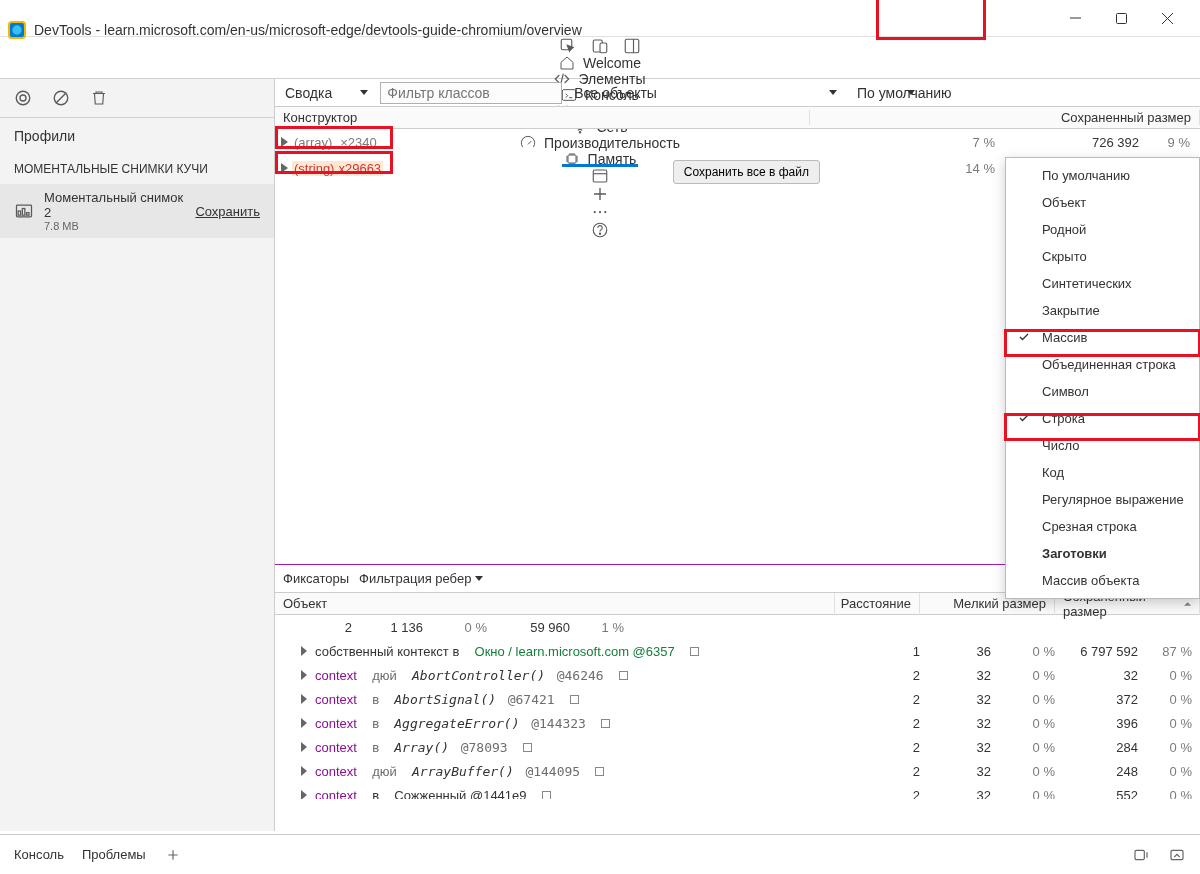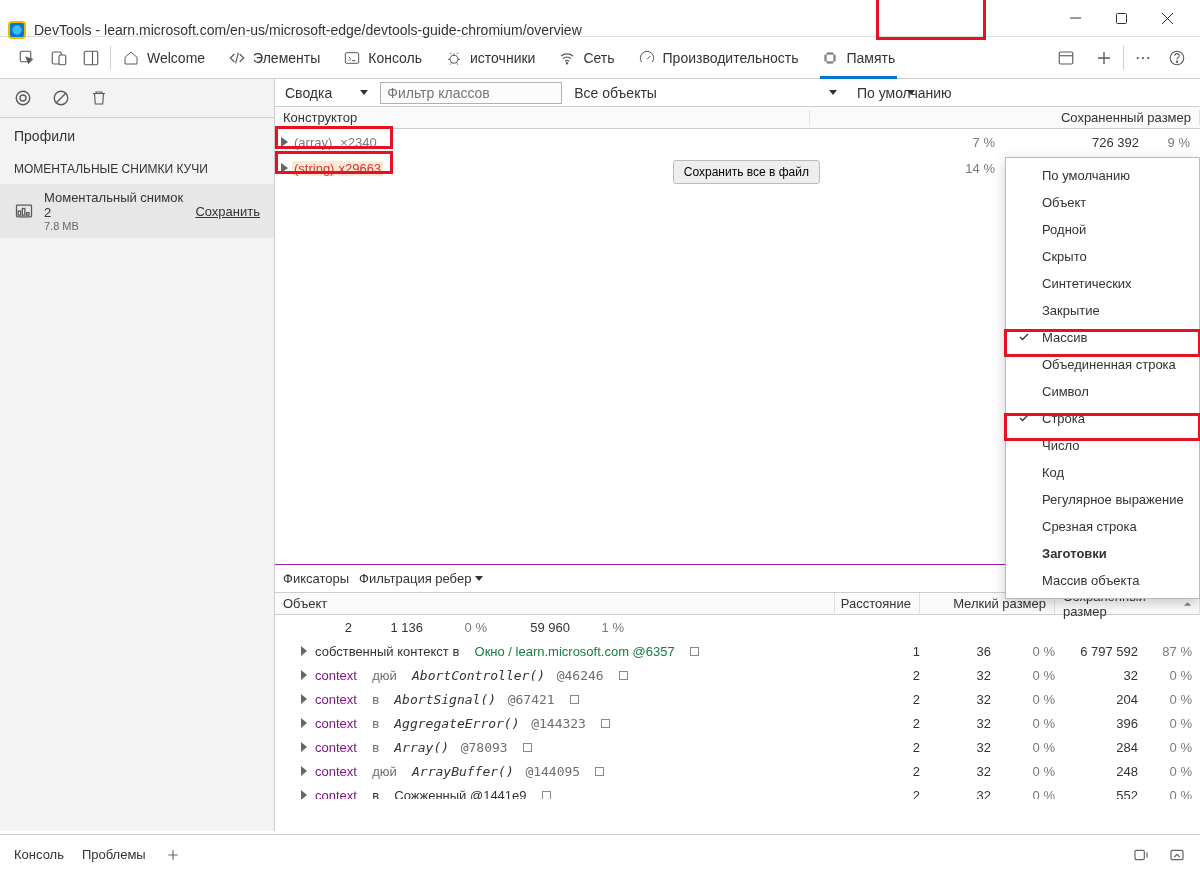--- a/index.html
+++ b/index.html
@@ -4,21 +4,21 @@
 <style>
 * { box-sizing: border-box; margin: 0; padding: 0; }
 body { font-family: "Segoe UI", Arial, sans-serif; font-size: 13px; color: #333; background: #fff; width: 1200px; height: 874px; overflow: hidden; }
 .titlebar { height: 37px; display: flex; align-items: center; padding: 0 10px 0 8px; justify-content: space-between; border-bottom: 1px solid #e0e0e0; }
 .titlebar-left { display: flex; align-items: center; gap: 8px; margin-top: 24px; }
 .app-icon { width: 18px; height: 18px; background: #0078d4; border-radius: 4px; display:flex; align-items:center; justify-content:center; color:#fff; font-size:10px; border:2px solid #f5b800;}
 .titlebar-title { font-size: 14px; }
 .win-controls { display: flex; gap: 0; }
 .win-btn { width: 46px; height: 30px; display: flex; align-items: center; justify-content: center; cursor: pointer; }
 .win-btn svg { width: 11px; height: 11px; }
-.toolbar { height: 42px; display: flex; align-items: center; padding: 0 8px; border-bottom: 1px solid #d0d0d0; gap: 0; }
+.toolbar { height: 42px; display: flex; align-items: center; padding: 0 8px; border-bottom: 1px solid #d0d0d0; gap: 0; flex-direction: column; }
 .tool-group { display: flex; align-items: center; gap: 14px; padding: 0 10px; height:42px;}
 .tool-icon { width: 18px; height: 18px; display: flex; align-items: center; justify-content: center; cursor: pointer; color:#5a5a5a; }
 .vdiv { width: 1px; height: 24px; background: #d0d0d0; }
 .tab-item { display: flex; align-items: center; gap: 8px; padding: 0 12px; height: 42px; cursor: pointer; font-size: 14px; position: relative; }
 .tab-item.active::after { content:""; position: absolute; bottom:0; left:10px; right:10px; height:3px; background:#0078d4; }
 .tab-icon { width: 16px; height: 16px; display:flex; align-items:center; justify-content:center; }
 .main { display: flex; height: 752px; }
 .sidebar { width: 275px; border-right: 1px solid #cdcdcd; background: #f3f3f3; display:flex; flex-direction:column; }
 .side-icons { display: flex; gap: 20px; padding: 10px 14px; border-bottom: 1px solid #d0d0d0; }
 .side-icon { width: 18px; height: 18px; cursor:pointer; color:#5a5a5a; display:flex; align-items:center; justify-content:center;}
@@ -386,21 +386,21 @@
             <div class="rc-sv">32</div>
             <div class="rc-sp">0 %</div>
             <div class="rc-rv">32</div>
             <div class="rc-rp">0 %</div>
           </div>
           <div class="ret-row">
             <div class="rc-obj" style="padding-left: 26px;"><div class="tri"></div><span class="purple">context</span>&nbsp;&nbsp;<span class="grey">в</span>&nbsp;&nbsp;<span class="mono italic">AbortSignal()</span>&nbsp;<span class="mono grey">@67421</span>&nbsp;&nbsp;<span class="sq"></span></div>
             <div class="rc-dist">2</div>
             <div class="rc-sv">32</div>
             <div class="rc-sp">0 %</div>
-            <div class="rc-rv">204</div>
+            <div class="rc-rv">372</div>
             <div class="rc-rp">0 %</div>
           </div>
           <div class="ret-row">
             <div class="rc-obj" style="padding-left: 26px;"><div class="tri"></div><span class="purple">context</span>&nbsp;&nbsp;<span class="grey">в</span>&nbsp;&nbsp;<span class="mono italic">AggregateError()</span>&nbsp;<span class="mono grey">@144323</span>&nbsp;&nbsp;<span class="sq"></span></div>
             <div class="rc-dist">2</div>
             <div class="rc-sv">32</div>
             <div class="rc-sp">0 %</div>
             <div class="rc-rv">396</div>
             <div class="rc-rp">0 %</div>
           </div>

